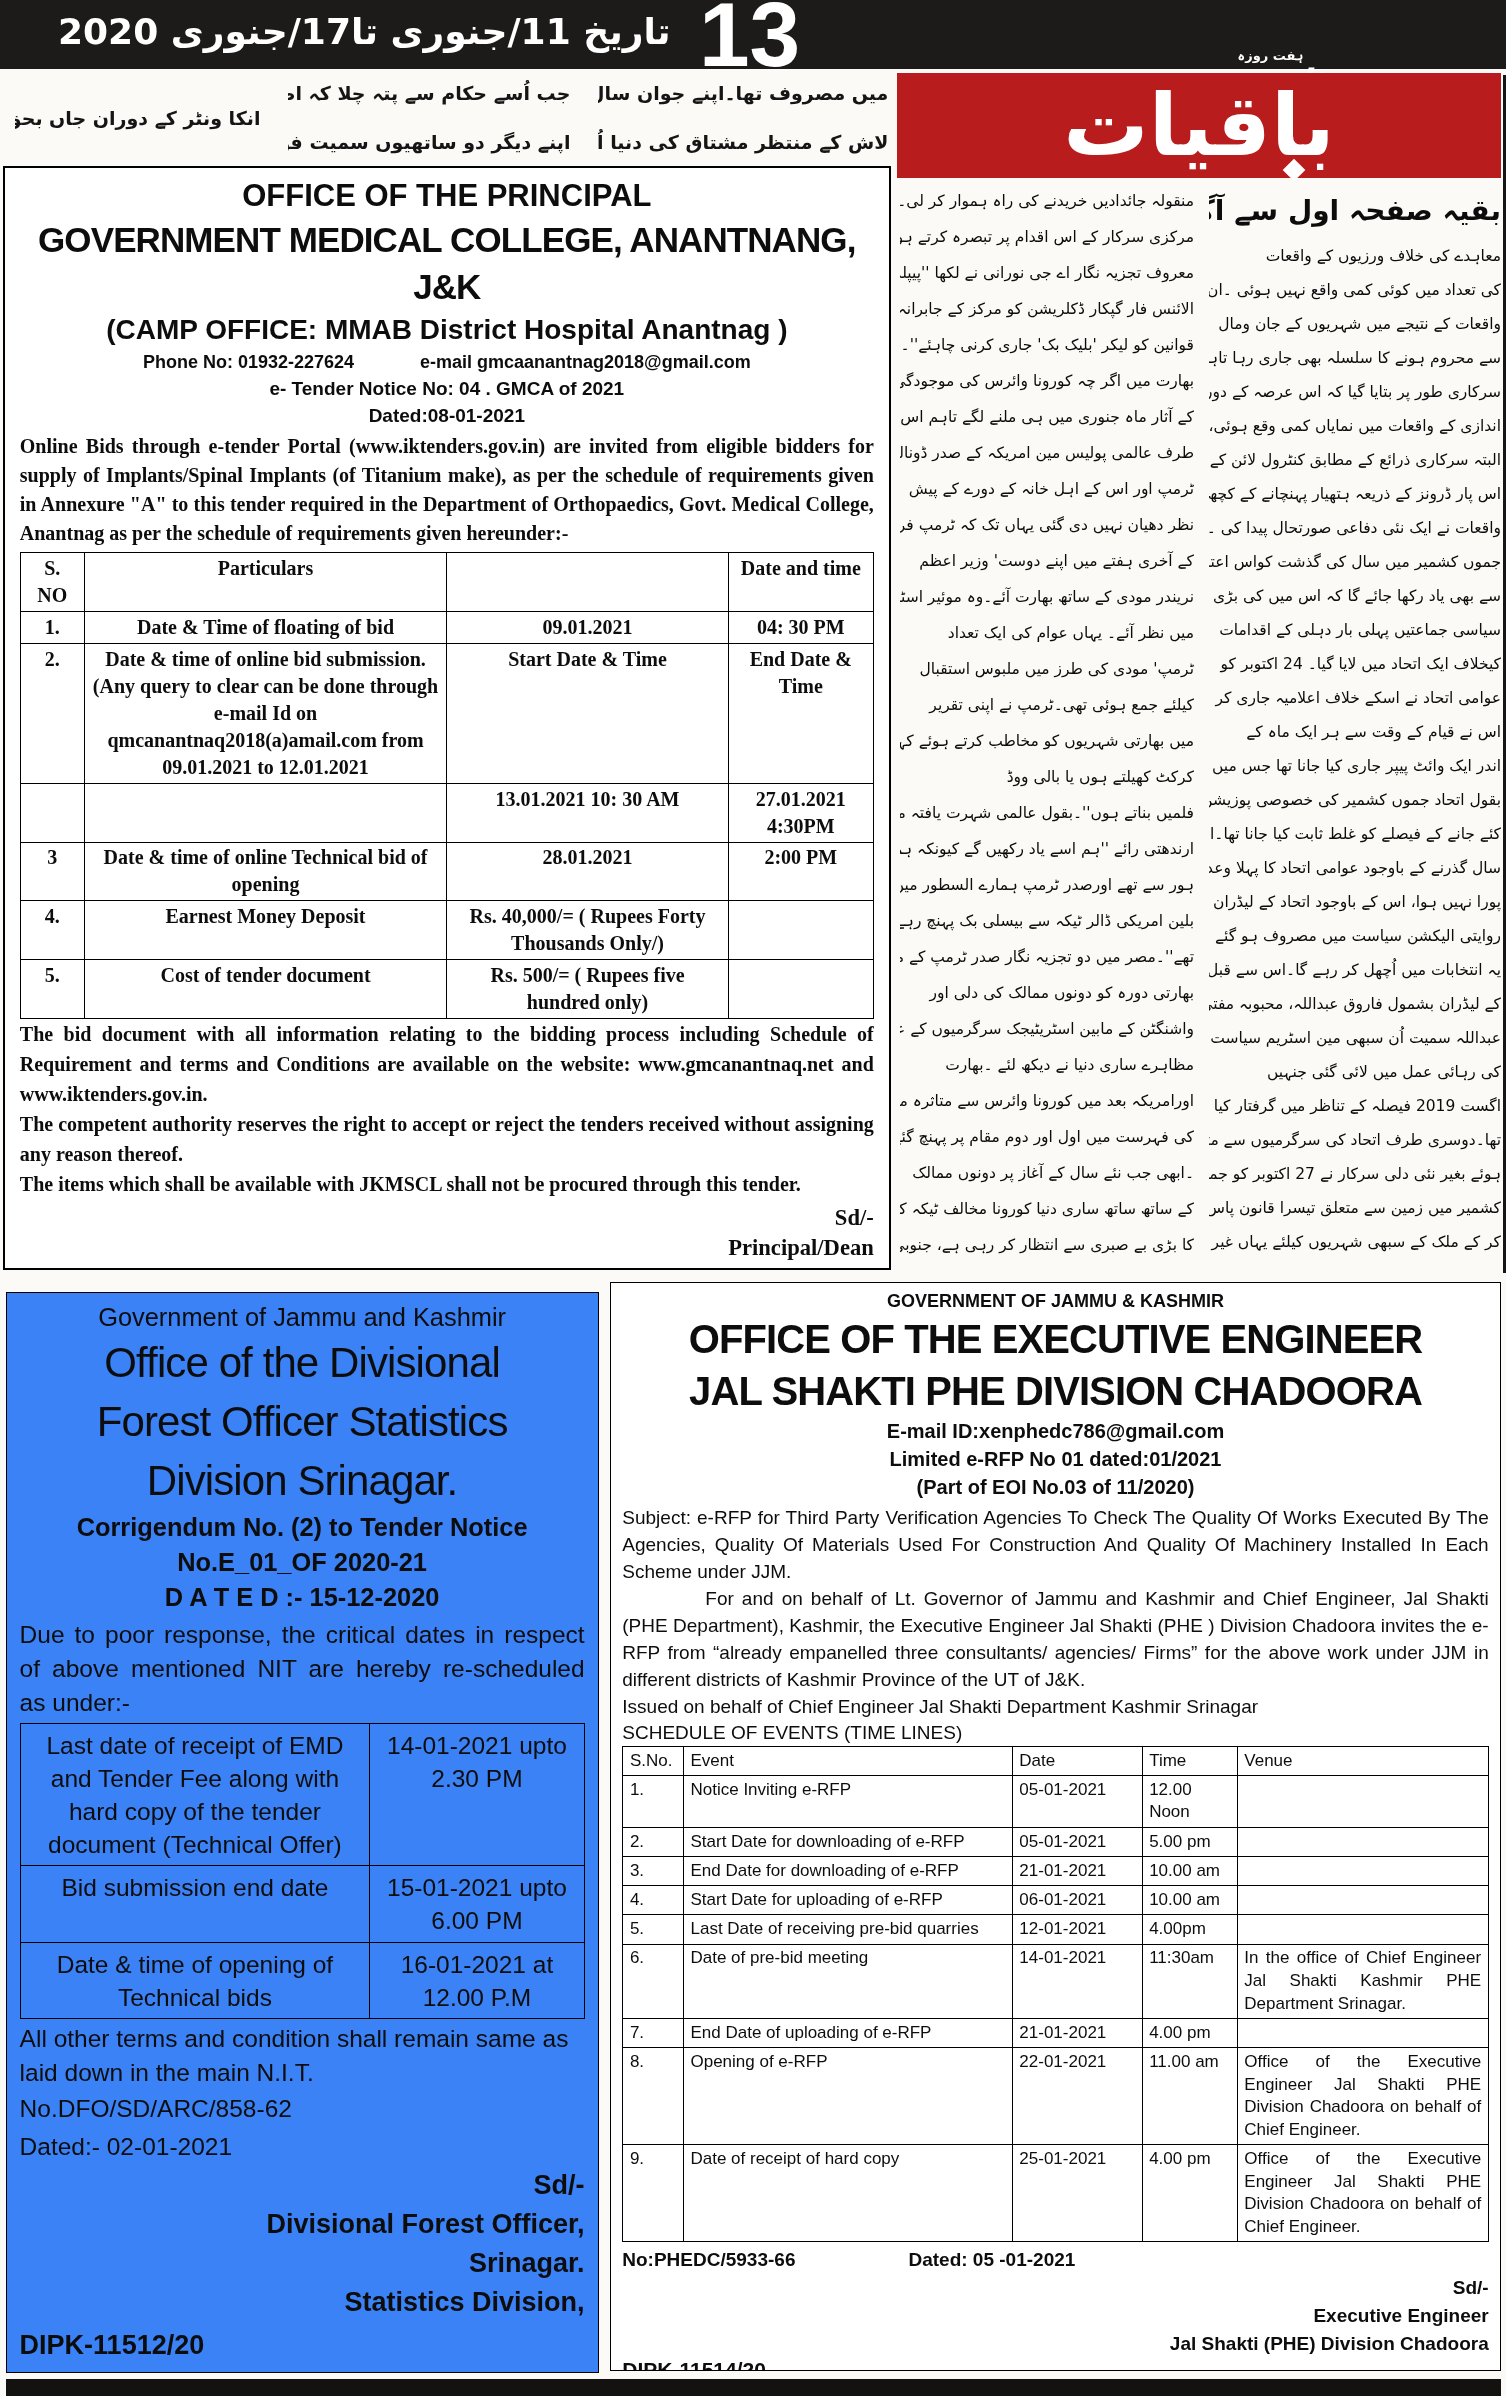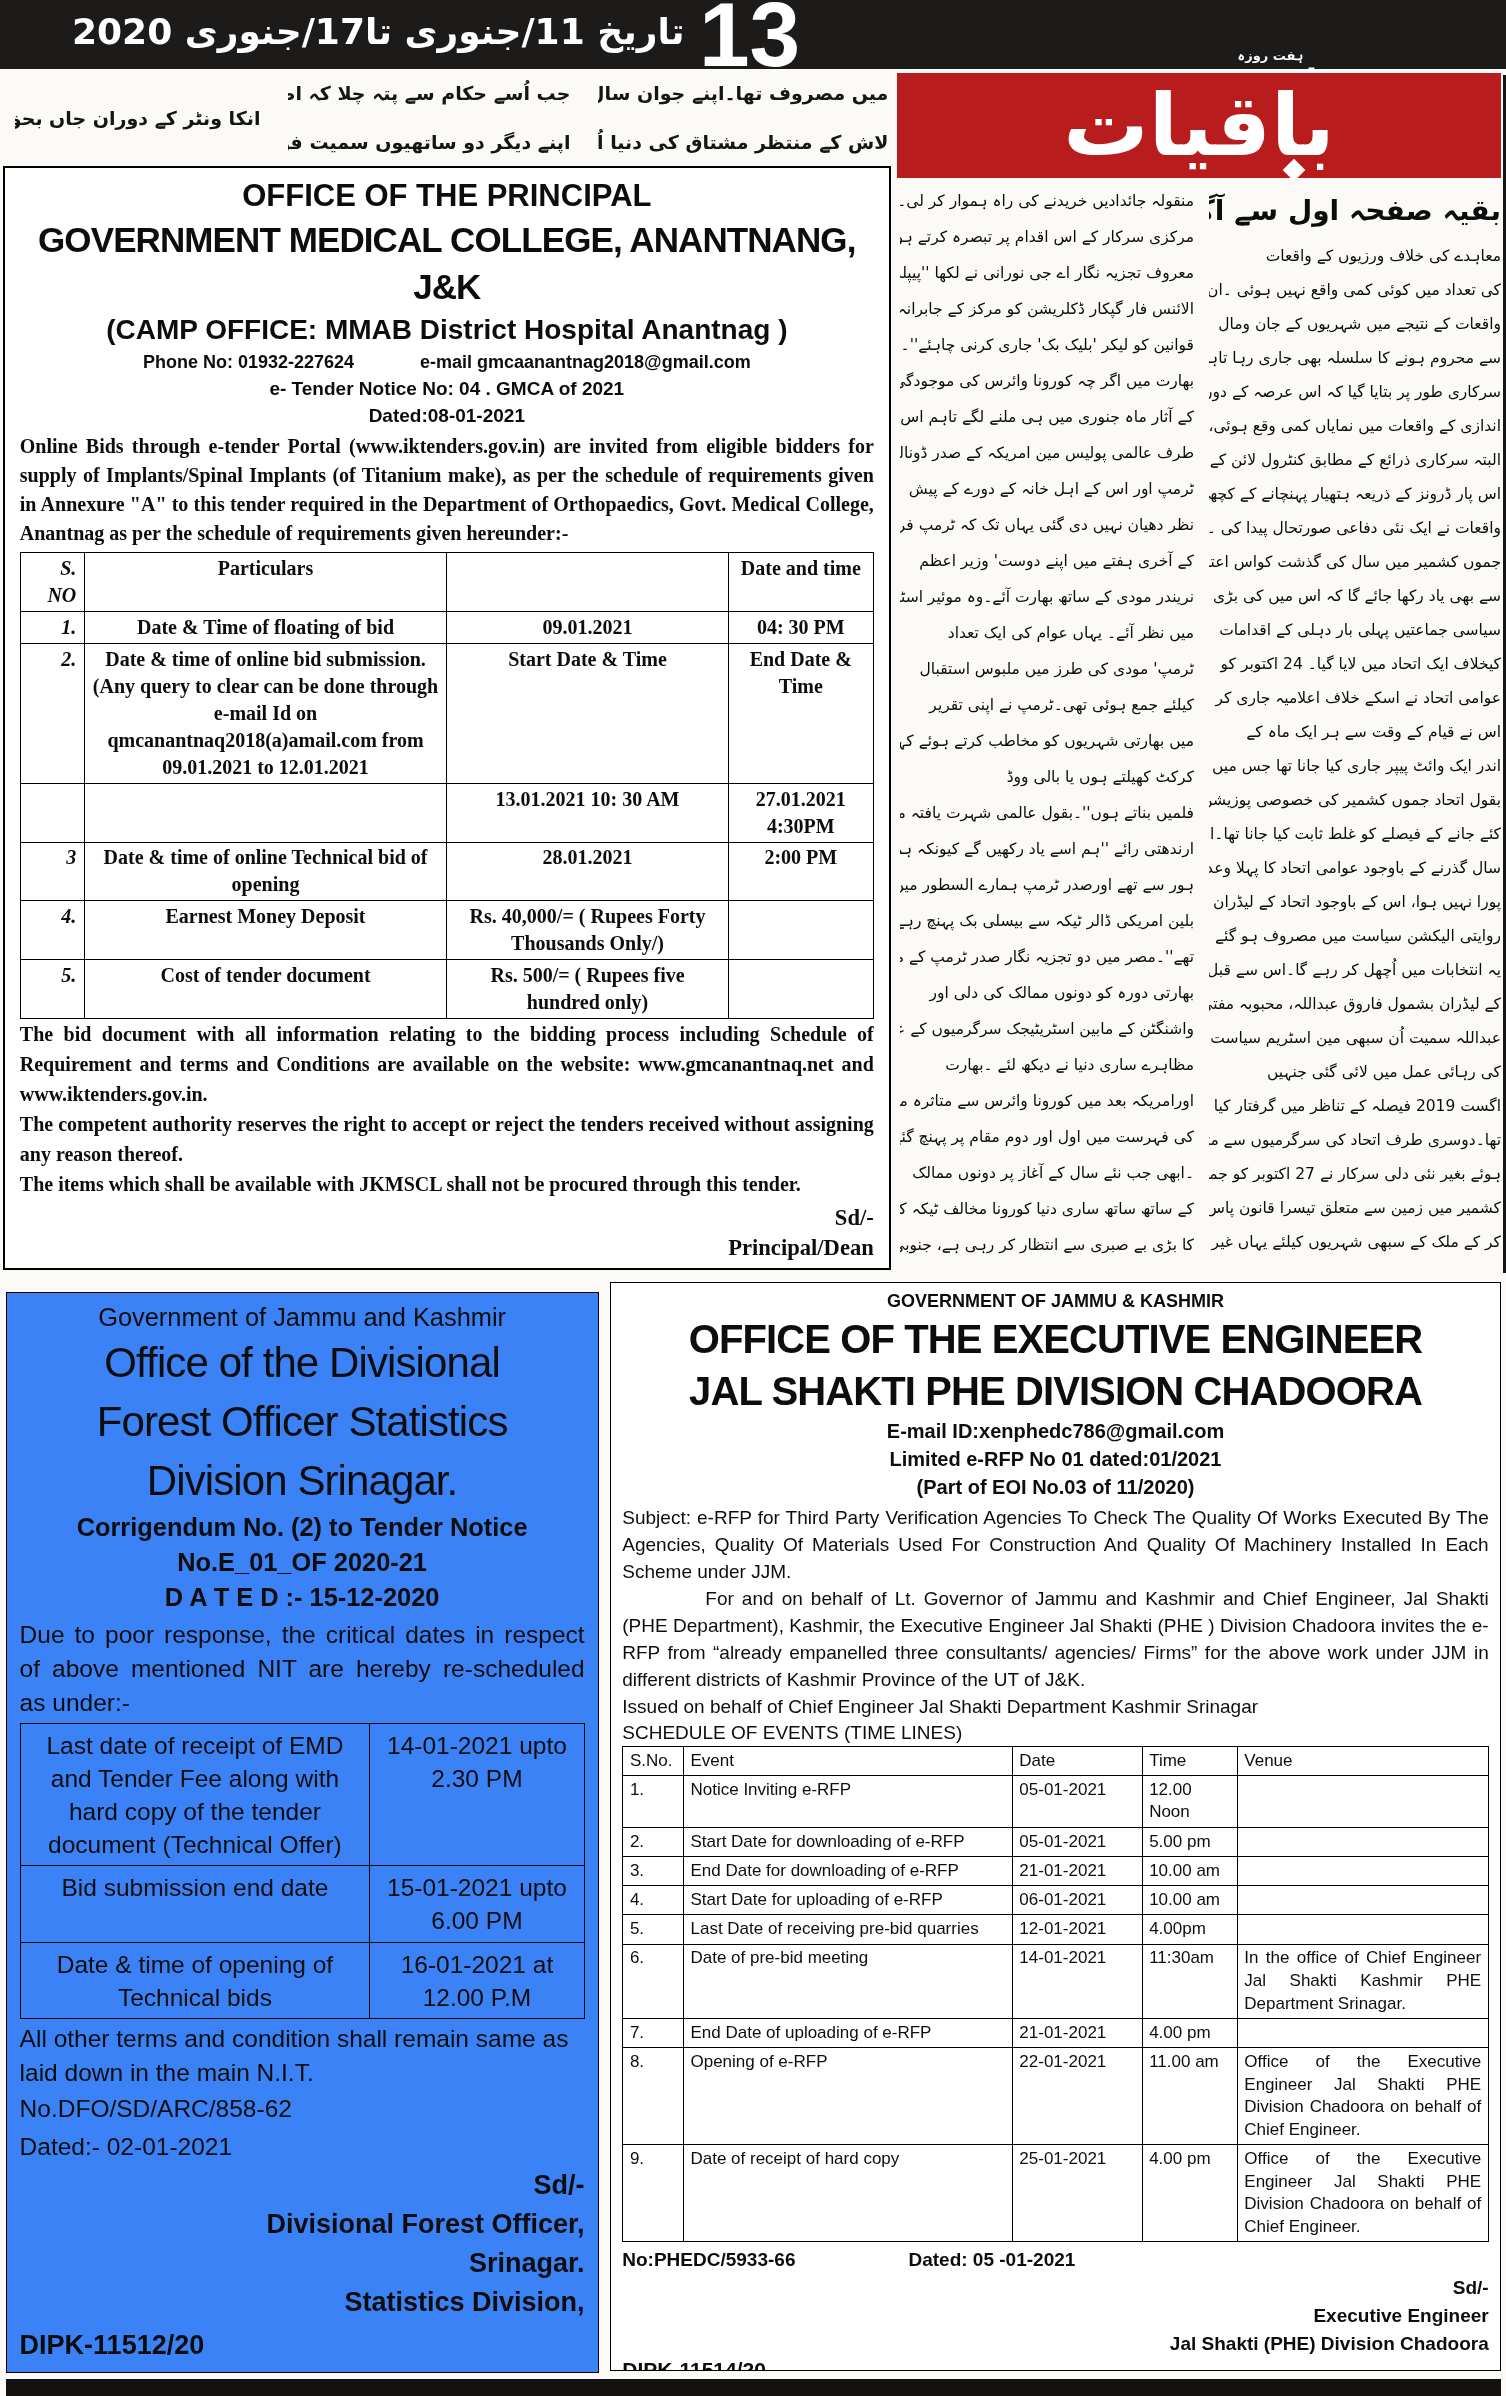--- a/index.html
+++ b/index.html
@@ -1,20 +1,20 @@
 <!DOCTYPE html>
 <html style="font-size:15px"><head>
 <meta charset="utf-8">
 <style>
   html,body{margin:0;padding:0;}
   body{width:1507px;height:2396px;position:relative;background:#fbfaf7;color:#0d0d0d;font-family:"Liberation Sans",sans-serif;overflow:hidden;}
   .abs{position:absolute;}
   
   .topbar{left:0;top:0;width:1507px;height:69px;background:#1d1a1a;color:#fff;}
-  .top-date{position:absolute;left:72px;top:11.3px;direction:rtl;font-family:"DejaVu Sans",sans-serif;font-weight:bold;font-size:36px;white-space:nowrap;}
+  .top-date{position:absolute;left:58px;top:11.3px;direction:rtl;font-family:"DejaVu Sans",sans-serif;font-weight:bold;font-size:36px;white-space:nowrap;}
   .page-num{position:absolute;left:699px;top:-11.3px;font-family:"Liberation Sans",sans-serif;font-weight:bold;font-size:91px;line-height:1;}
   .masthead{position:absolute;right:15px;top:0.9px;width:377px;direction:rtl;text-align:center;font-family:"DejaVu Sans",sans-serif;margin-top:47px;}
   .masthead-weekly{display:block;font-size:13px;font-weight:bold;margin-right:66px;}
   .masthead-row{display:flex;flex-direction:row;align-items:center;justify-content:flex-start;gap:17px;}
   .masthead-name{font-size:47px;font-weight:bold;font-style:italic;line-height:49px;}
   .masthead-city{font-size:15px;font-weight:bold;text-decoration:underline;}
   
   .poetry{left:9.4px;top:75px;width:879px;height:85px;direction:rtl;display:flex;gap:28px;font-family:"DejaVu Sans",sans-serif;font-weight:bold;font-size:19px;color:#151515;}
   .verse{display:flex;flex-direction:column;justify-content:space-between;padding:2.8px 0;}
   .verse-a{width:290px;}
@@ -38,21 +38,21 @@
   .gmc-t1{font-family:"Liberation Sans",sans-serif;font-weight:bold;font-size:31px;line-height:40px;text-align:center;}
   .gmc-t2{font-family:"Liberation Sans",sans-serif;font-weight:bold;font-size:35px;line-height:47px;text-align:center;letter-spacing:-0.9px;}
   .gmc-t3{font-family:"Liberation Sans",sans-serif;font-weight:bold;font-size:28px;line-height:40px;text-align:center;}
   .gmc-contact{text-align:center;font-family:"Liberation Sans",sans-serif;font-weight:bold;font-size:18px;line-height:25.4px;}
   .gmc-contact span{display:inline-block;}
   .gmc-contact .gap{width:66px;}
   .gmc-line{text-align:center;font-family:"Liberation Sans",sans-serif;font-weight:bold;font-size:19px;line-height:27px;}
   .gmc-intro{font-weight:bold;font-size:20px;line-height:29px;text-align:justify;margin-top:2.8px;}
   .gmc-table{width:100%;border-collapse:collapse;margin-top:4.7px;font-weight:bold;font-size:20px;line-height:27px;}
   .gmc-table td,.gmc-table th{border:1.9px solid #000;padding:1.9px 7.5px;vertical-align:top;}
-  .gmc-table .c0{width:7.5%;text-align:right;font-style:italic;}
+  .gmc-table .c0{width:7.5%;text-align:center;}
   .gmc-table .c1{width:42.5%;text-align:center;}
   .gmc-table .c2{width:33%;text-align:center;}
   .gmc-table .c3{width:17%;text-align:center;}
   .gmc-para{font-weight:bold;font-size:20px;line-height:30px;text-align:justify;}
   .gmc-sign{text-align:right;font-weight:bold;font-size:22.6px;line-height:30px;margin-top:3.8px;}
   
   .forest{left:5.6px;top:1292px;width:593px;height:1081px;border:1.9px solid #000;background:#3b82f6;padding:7.5px 13px;box-sizing:border-box;overflow:hidden;}
   .f-gov{font-size:25.4px;line-height:32px;text-align:center;}
   .f-title{font-size:42px;line-height:59px;text-align:center;font-weight:400;letter-spacing:-0.9px;}
   .f-corr{font-weight:bold;font-size:25.4px;line-height:35px;text-align:center;}

